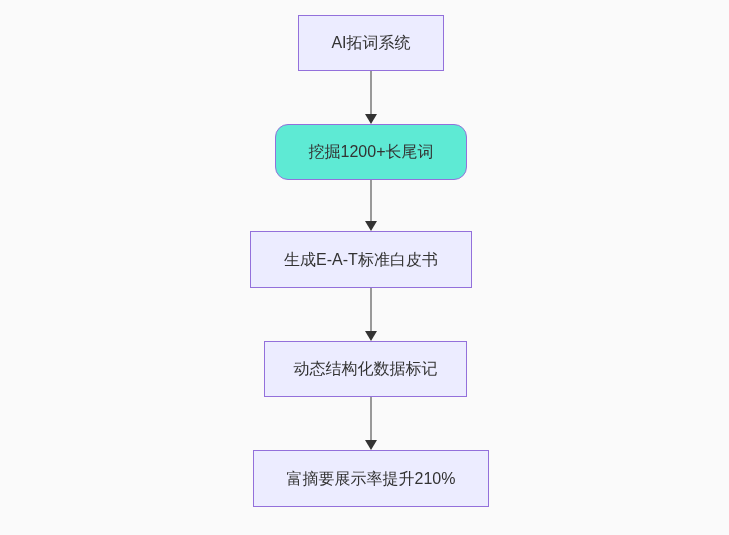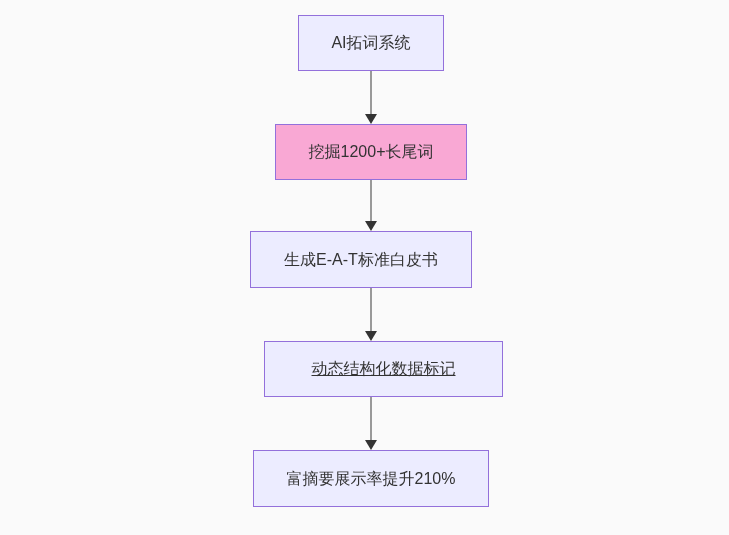--- a/index.html
+++ b/index.html
@@ -39,21 +39,21 @@
     left: 365px;
     width: 0;
     height: 0;
     border-left: 6px solid transparent;
     border-right: 6px solid transparent;
     border-top: 10px solid #333333;
   }
   #node-1 { left: 298px; top: 15px;  width: 146px; height: 56px; }
   #node-2 { left: 275px; top: 124px; width: 192px; height: 56px; }
   #node-3 { left: 250px; top: 231px; width: 222px; height: 57px; }
-  #node-4 { left: 264px; top: 341px; width: 239px; height: 56px; text-decoration: underline; }
+  #node-4 { left: 264px; top: 341px; width: 203px; height: 56px; }
   #node-5 { left: 253px; top: 450px; width: 236px; height: 57px; }
   #edge-1 { top: 71px;  height: 44px; }
   #edge-2 { top: 180px; height: 42px; }
   #edge-3 { top: 288px; height: 44px; }
   #edge-4 { top: 397px; height: 44px; }
   #head-1 { top: 114px; }
   #head-2 { top: 221px; }
   #head-3 { top: 331px; }
   #head-4 { top: 440px; }
 </style>
@@ -62,21 +62,21 @@
 
 <div class="canvas" style="background: rgb(250, 250, 250);">
 
   <div class="node" id="node-1" style="background: rgb(236, 236, 255); border-color: rgb(147, 112, 219); color: rgb(51, 51, 51);">
     <span>AI拓词系统</span>
   </div>
 
   <div class="edge-line" id="edge-1" style="background: rgb(153, 153, 153);"></div>
   <div class="edge-head" id="head-1" style="border-top-color: rgb(51, 51, 51);"></div>
 
-  <div class="node" id="node-2" style="background: #f9a8d4; border-color: rgb(147, 112, 219); color: rgb(51, 51, 51);">
+  <div class="node" id="node-2" style="background: #5eead4; border-color: rgb(147, 112, 219); color: rgb(51, 51, 51); border-radius: 13px;">
     <span>挖掘1200+长尾词</span>
   </div>
 
   <div class="edge-line" id="edge-2" style="background: rgb(153, 153, 153);"></div>
   <div class="edge-head" id="head-2" style="border-top-color: rgb(51, 51, 51);"></div>
 
   <div class="node" id="node-3" style="background: rgb(236, 236, 255); border-color: rgb(147, 112, 219); color: rgb(51, 51, 51);">
     <span>生成E-A-T标准白皮书</span>
   </div>
 

